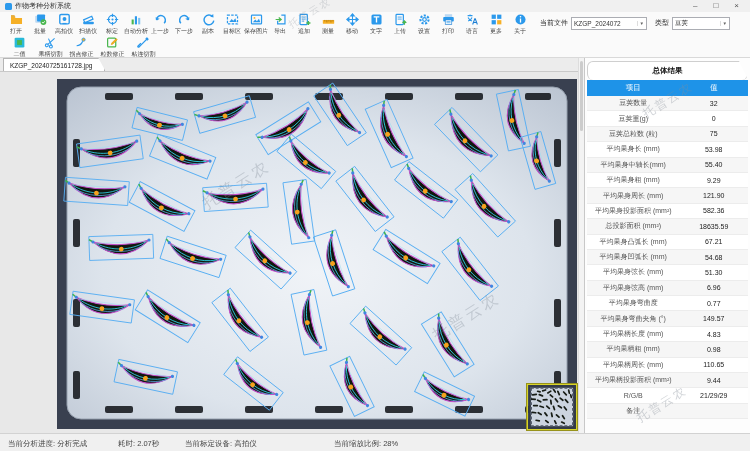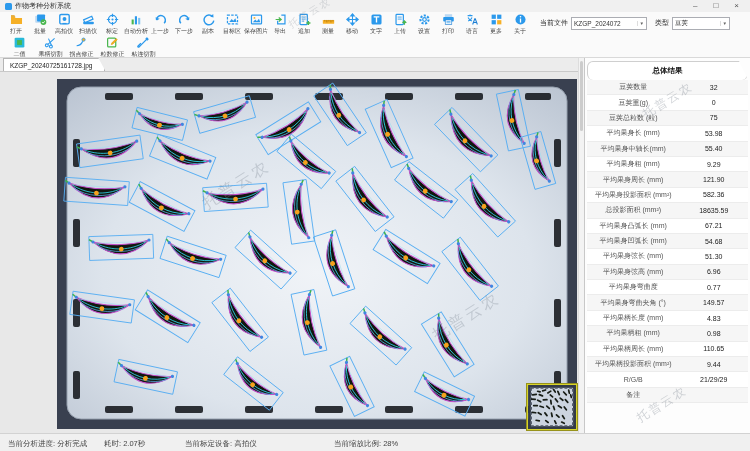--- a/index.html
+++ b/index.html
@@ -58,21 +58,21 @@
 .thead .c2 { flex:1; text-align:center; }
 .trow { display:flex; height:15.4px; align-items:center; font-size:7px; border-bottom:1px solid #ececec; background:#fff; }
 .trow:nth-child(odd) { background:#f6f6f6; }
 .trow .c1 { flex:1.35; text-align:center; color:#555; }
 .trow .c2 { flex:1; text-align:center; color:#222; }
 
 
 .statusbar { position:absolute; top:433px; left:0; width:750px; height:18px; background:#f0f0f0;
   border-top:1px solid #d2d2d2; font-size:7.5px; color:#444; }
 .statusbar span { position:absolute; top:5px; white-space:nowrap; }
-.st-progress { left:8px; } .st-elapsed { left:104px;text-align:center; } .st-device { left:185px; } .st-zoom { left:334px; }
+.st-progress { left:8px; } .st-elapsed { left:118px;text-align:center; } .st-device { left:185px; } .st-zoom { left:334px; }
 
 
 .wm { position:absolute; color:rgba(135,142,152,0.38); pointer-events:none; letter-spacing:2px;
   transform:rotate(-32deg); font-size:12px; z-index:50; }
 .wm1 { left:640px; top:92px; }
 .wm2 { left:634px; top:396px; }
 .wm3 { left:286px; top:6px; font-size:10px; color:rgba(140,146,155,0.3); }
 </style>
 </head>
 <body>
@@ -828,20 +828,24 @@
 </div>
 
 <div class="rscroll">
     <div class="rthumb"></div>
   </div>
 
 <div class="panel">
   <div class="ptabs">
     <div class="ptab active">总体结果</div>
   </div>
+  <div class="thead">
+    <span class="c1">项目</span>
+    <span class="c2">值</span>
+  </div>
   <div id="result-rows">
       <div class="trow">
         <span class="c1">豆荚数量</span>
         <span class="c2">32</span>
       </div>
       <div class="trow">
         <span class="c1">豆荚重(g)</span>
         <span class="c2">0</span>
       </div>
       <div class="trow">

